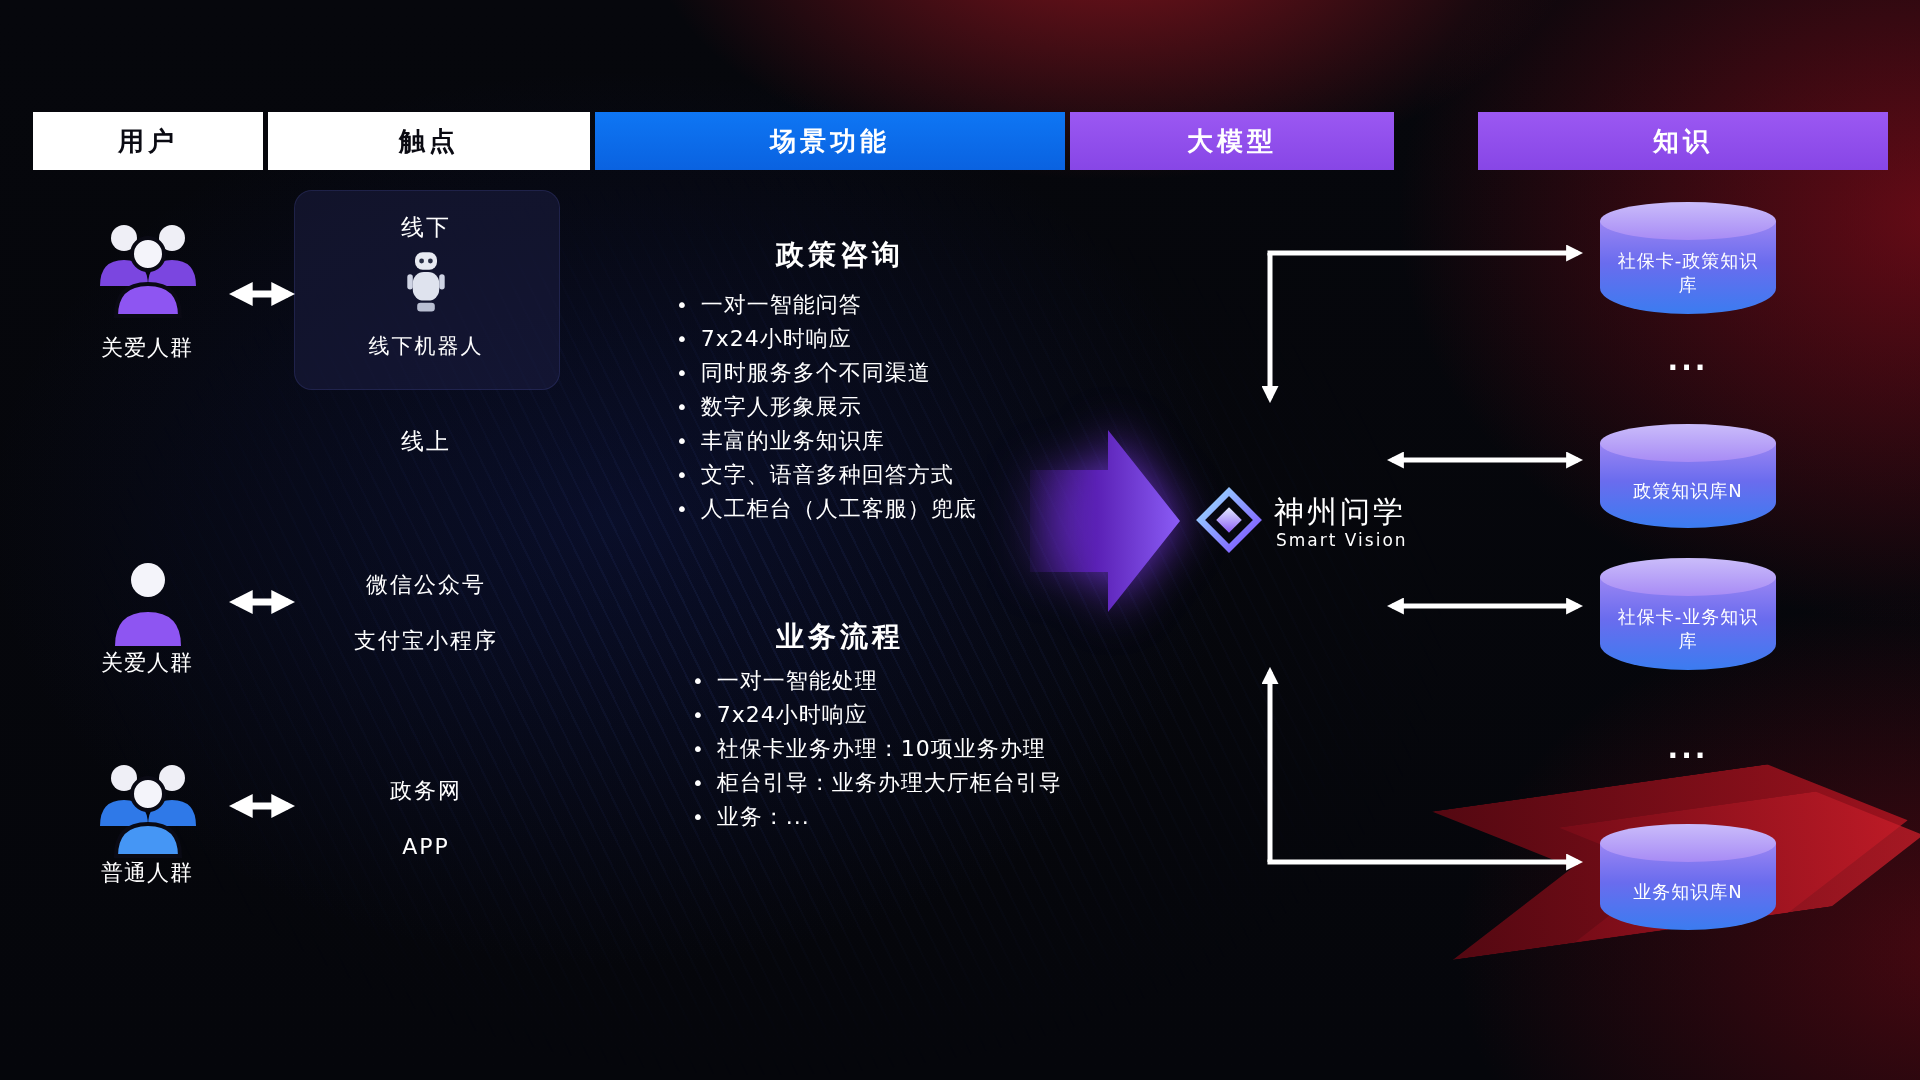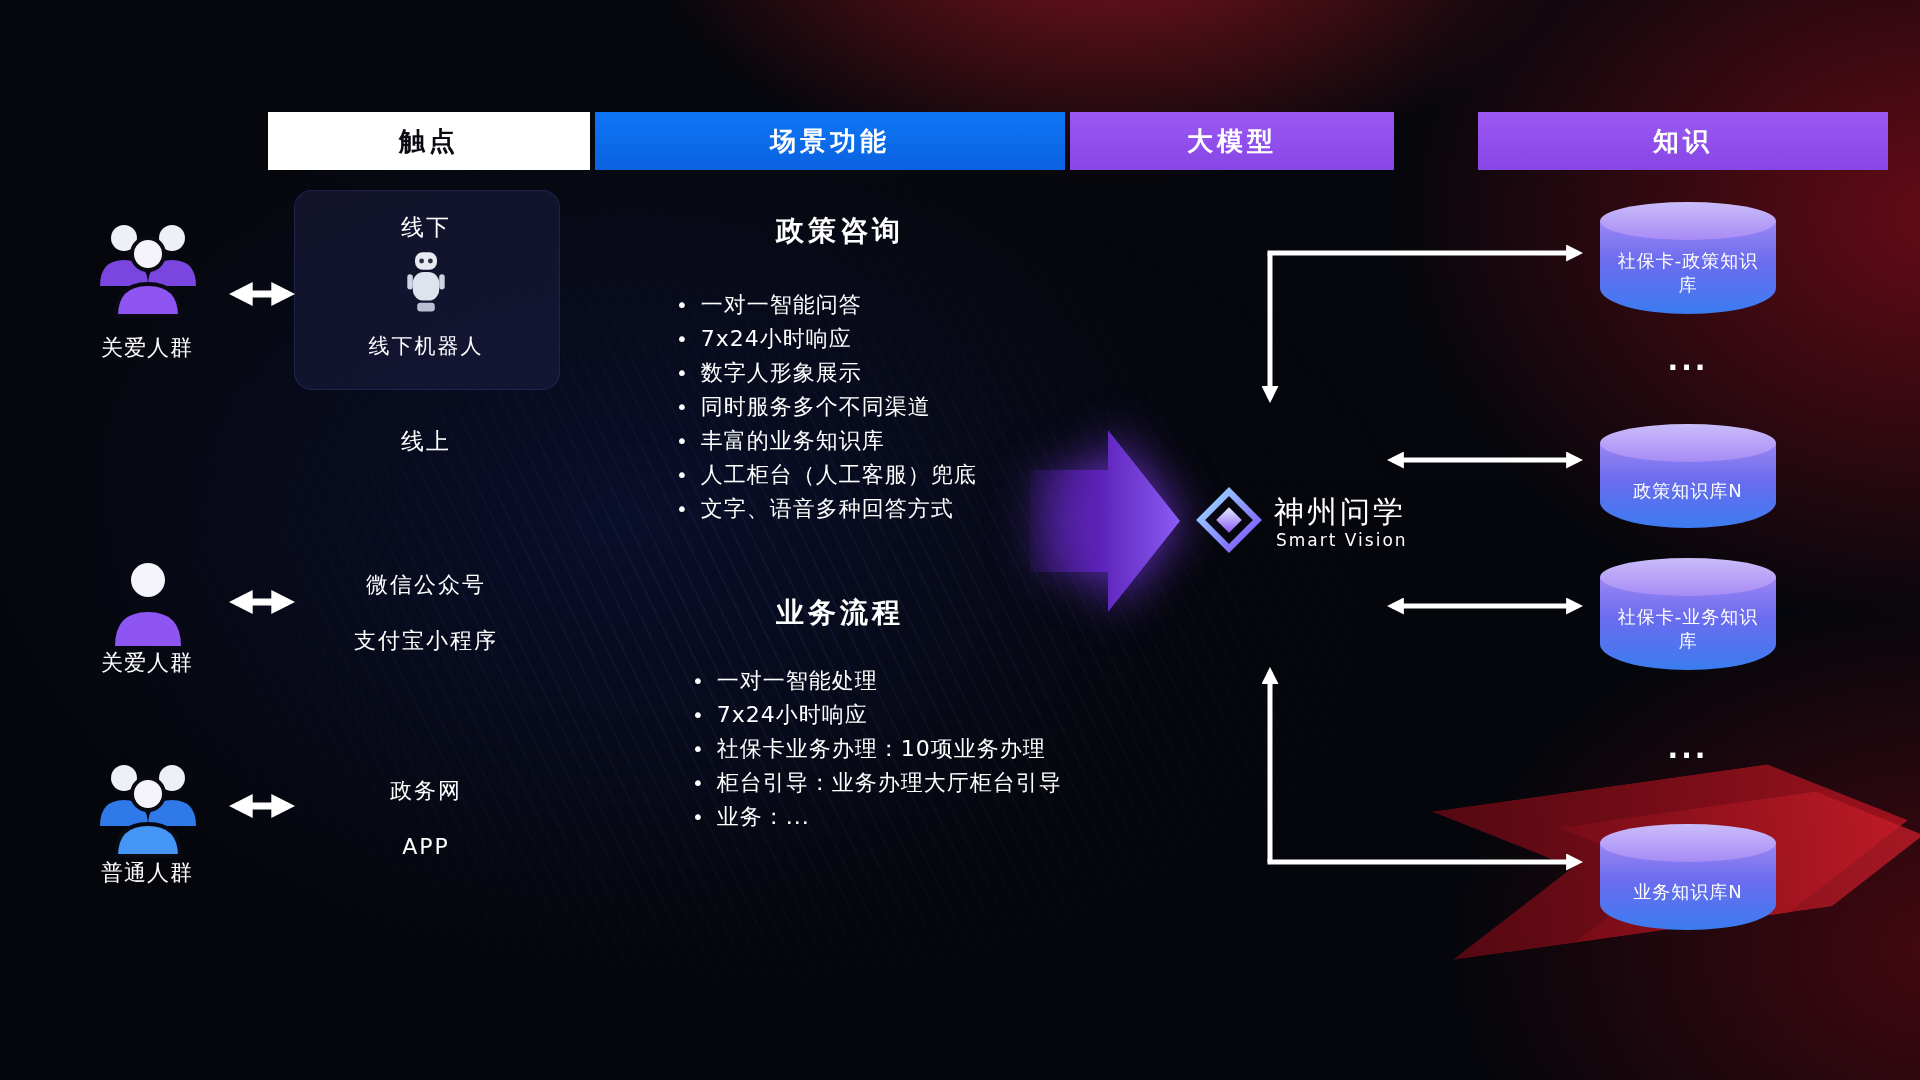--- a/index.html
+++ b/index.html
@@ -30,21 +30,21 @@
   .hdr.purple{background:linear-gradient(180deg,#9b58f2,#8746e6);color:#fff;}
   
   .ulabel{position:absolute;text-align:center;font-size:22px;letter-spacing:1px;}
   .tlabel{position:absolute;text-align:center;font-size:23px;letter-spacing:2px;}
   
   .panel{
     position:absolute;left:294px;top:190px;width:264px;height:198px;
     background:rgba(28,30,66,.55);border:1px solid rgba(120,130,255,.14);border-radius:18px;
   }
   
-  .sec-title{position:absolute;width:300px;text-align:center;font-size:28px;font-weight:600;letter-spacing:4px;}
+  .sec-title{position:absolute;width:300px;text-align:center;font-size:28px;font-weight:600;letter-spacing:4px;margin-top:24px;}
   .bullets{position:absolute;margin:0;padding:0;list-style:none;font-size:22px;line-height:33px;letter-spacing:1px;}
   .bullets li::before{content:"\2022";margin-right:12px;font-size:20px;}
   
   .logo-name{position:absolute;font-size:30px;font-weight:normal;letter-spacing:3px;}
   .logo-sub{position:absolute;font-size:17px;letter-spacing:2px;}
   
   .db{position:absolute;width:176px;}
   .db .top{position:absolute;left:0;right:0;top:0;height:38px;border-radius:50%;
     background:linear-gradient(180deg,#cabcfa,#a78bf5);z-index:2;}
   .db .body{position:absolute;left:0;right:0;top:19px;bottom:0;
@@ -61,20 +61,21 @@
 </style>
 </head>
 <body>
 
 <div class="stage">
 
   <div class="streaks"></div>
   <div class="chev chev1"></div>
   <div class="chev chev2"></div>
 
+  <div class="hdr white" style="left:33px;width:230px">用户</div>
   <div class="hdr white" style="left:268px;width:322px">触点</div>
   <div class="hdr blue" style="left:595px;width:470px">场景功能</div>
   <div class="hdr purple" style="left:1070px;width:324px">大模型</div>
   <div class="hdr purple" style="left:1478px;width:410px">知识</div>
 
   <svg class="abs" style="left:88px;top:210px" width="120" height="112" viewBox="0 0 120 112">
     <circle cx="36" cy="28" r="13" fill="#efeff6"></circle>
     <path d="M12 76 q0 -26 24 -26 q24 0 24 26 z" fill="#7b46e0"></path>
     <circle cx="84" cy="28" r="13" fill="#efeff6"></circle>
     <path d="M60 76 q0 -26 24 -26 q24 0 24 26 z" fill="#7b46e0"></path>
@@ -115,25 +116,25 @@
   <div class="tlabel" style="left:306px;top:426px;width:240px">线上</div>
   <div class="tlabel" style="left:306px;top:570px;width:240px;font-size:22px">微信公众号</div>
   <div class="tlabel" style="left:306px;top:626px;width:240px;font-size:22px">支付宝小程序</div>
   <div class="tlabel" style="left:306px;top:776px;width:240px;font-size:22px">政务网</div>
   <div class="tlabel" style="left:306px;top:834px;width:240px;font-size:22px">APP</div>
 
   <div class="sec-title" style="left:690px;top:212px">政策咨询</div>
   <ul class="bullets" style="left:676px;top:288px">
     <li>一对一智能问答</li>
     <li>7x24小时响应</li>
+    <li>同时服务多个不同渠道</li>
     <li>数字人形象展示</li>
-    <li>同时服务多个不同渠道</li>
     <li>丰富的业务知识库</li>
+    <li>文字、语音多种回答方式</li>
     <li>人工柜台（人工客服）兜底</li>
-    <li>文字、语音多种回答方式</li>
   </ul>
 
   <div class="sec-title" style="left:690px;top:594px">业务流程</div>
   <ul class="bullets" style="left:692px;top:664px">
     <li>一对一智能处理</li>
     <li>7x24小时响应</li>
     <li>社保卡业务办理：10项业务办理</li>
     <li>柜台引导：业务办理大厅柜台引导</li>
     <li>业务：...</li>
   </ul>

